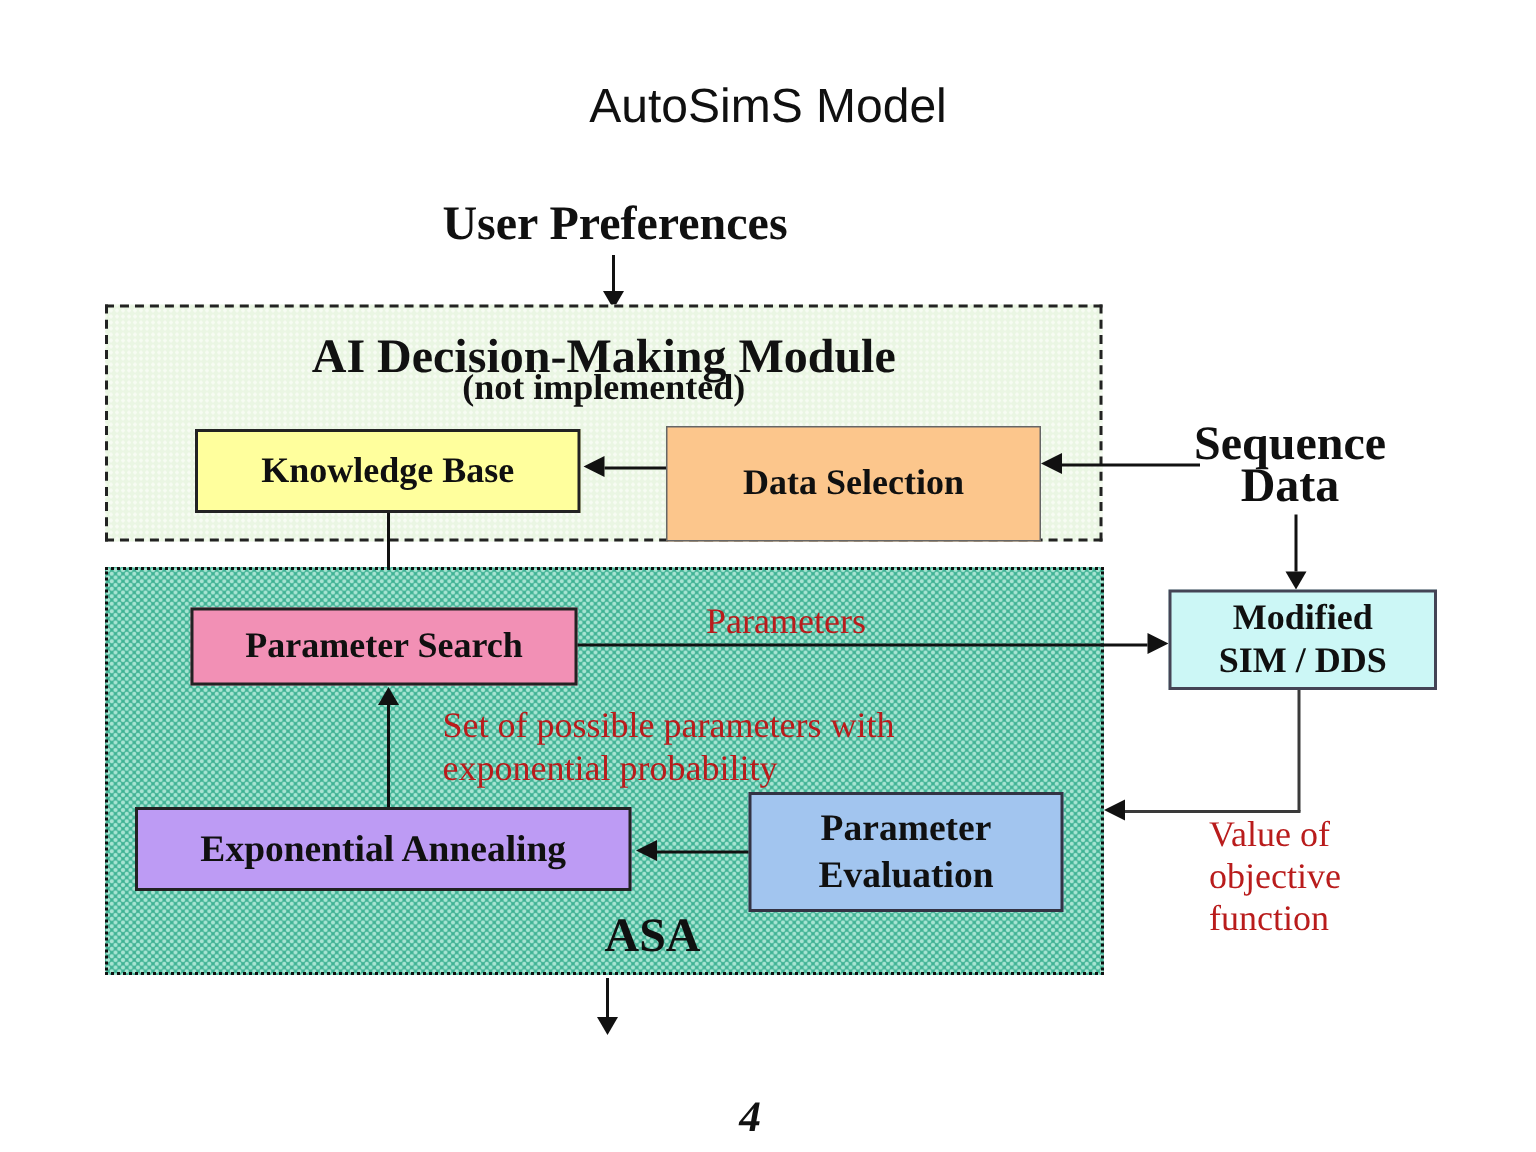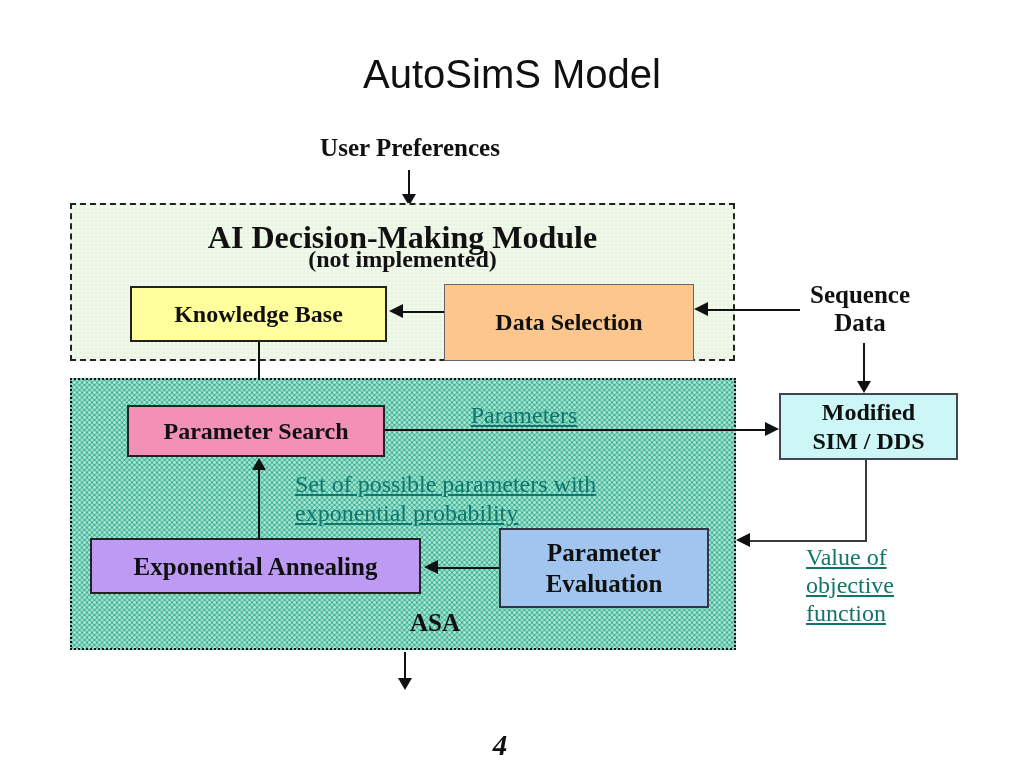--- a/index.html
+++ b/index.html
@@ -9,21 +9,21 @@
   }
   .abs{position:absolute;}
   .center{text-align:center;}
   .ml{white-space:pre-line;}
   .bold{font-weight:bold;}
 
   
   .title{
     left:0;top:52px;width:1024px;text-align:center;
     font-family:"Liberation Sans", sans-serif;font-weight:400;
-    font-size:40px;color:#101010;
+    font-size:32px;color:#101010;
   }
 
   
   .ai-box{
     left:70px;top:203px;width:665px;height:158px;
     border:2px dashed #222;
     background-color:#eaf6e3;
     background-image:radial-gradient(#f7fcf3 1px, rgba(0,0,0,0) 1.4px);
     background-size:4px 4px;
     box-sizing:border-box;
@@ -49,22 +49,22 @@
     box-sizing:border-box;text-align:center;line-height:29px;
   }
   .kb{left:130px;top:286px;width:257px;height:56px;background:#ffff9d;border:2px solid #222;}
   .ds{left:444px;top:284px;width:250px;height:77px;background:#fcc68c;border:1px solid #666;}
   .ps{left:127px;top:405px;width:258px;height:52px;background:#f290b5;border:2px solid #222;}
   .msd{left:779px;top:393px;width:179px;height:67px;background:#ccf7f6;border:2px solid #445;}
   .ea{left:90px;top:538px;width:331px;height:56px;background:#bd9bf4;border:2px solid #222;}
   .pe{left:499px;top:528px;width:210px;height:80px;background:#a2c5ef;border:2px solid #334;line-height:31px;font-size:25px;}
 
   
-  .note{font-size:24px;line-height:29px;color:#0f766e;text-decoration:underline;}
-  .note-b{font-weight:bold;font-size:25px;line-height:28px;color:#101010;}
+  .note{font-size:24px;line-height:29px;color:#b91c1c;}
+  .note-b{font-weight:bold;font-size:32px;line-height:28px;color:#101010;}
 
   
   .hline{height:2px;background:#111;}
   .vline{width:2px;background:#111;}
   .gline{background:#3a3a3a;}
 
   
   .arr{width:0;height:0;}
   .arr-left{border-top:7px solid transparent;border-bottom:7px solid transparent;border-right:14px solid #111;}
   .arr-right{border-top:7px solid transparent;border-bottom:7px solid transparent;border-left:14px solid #111;}

